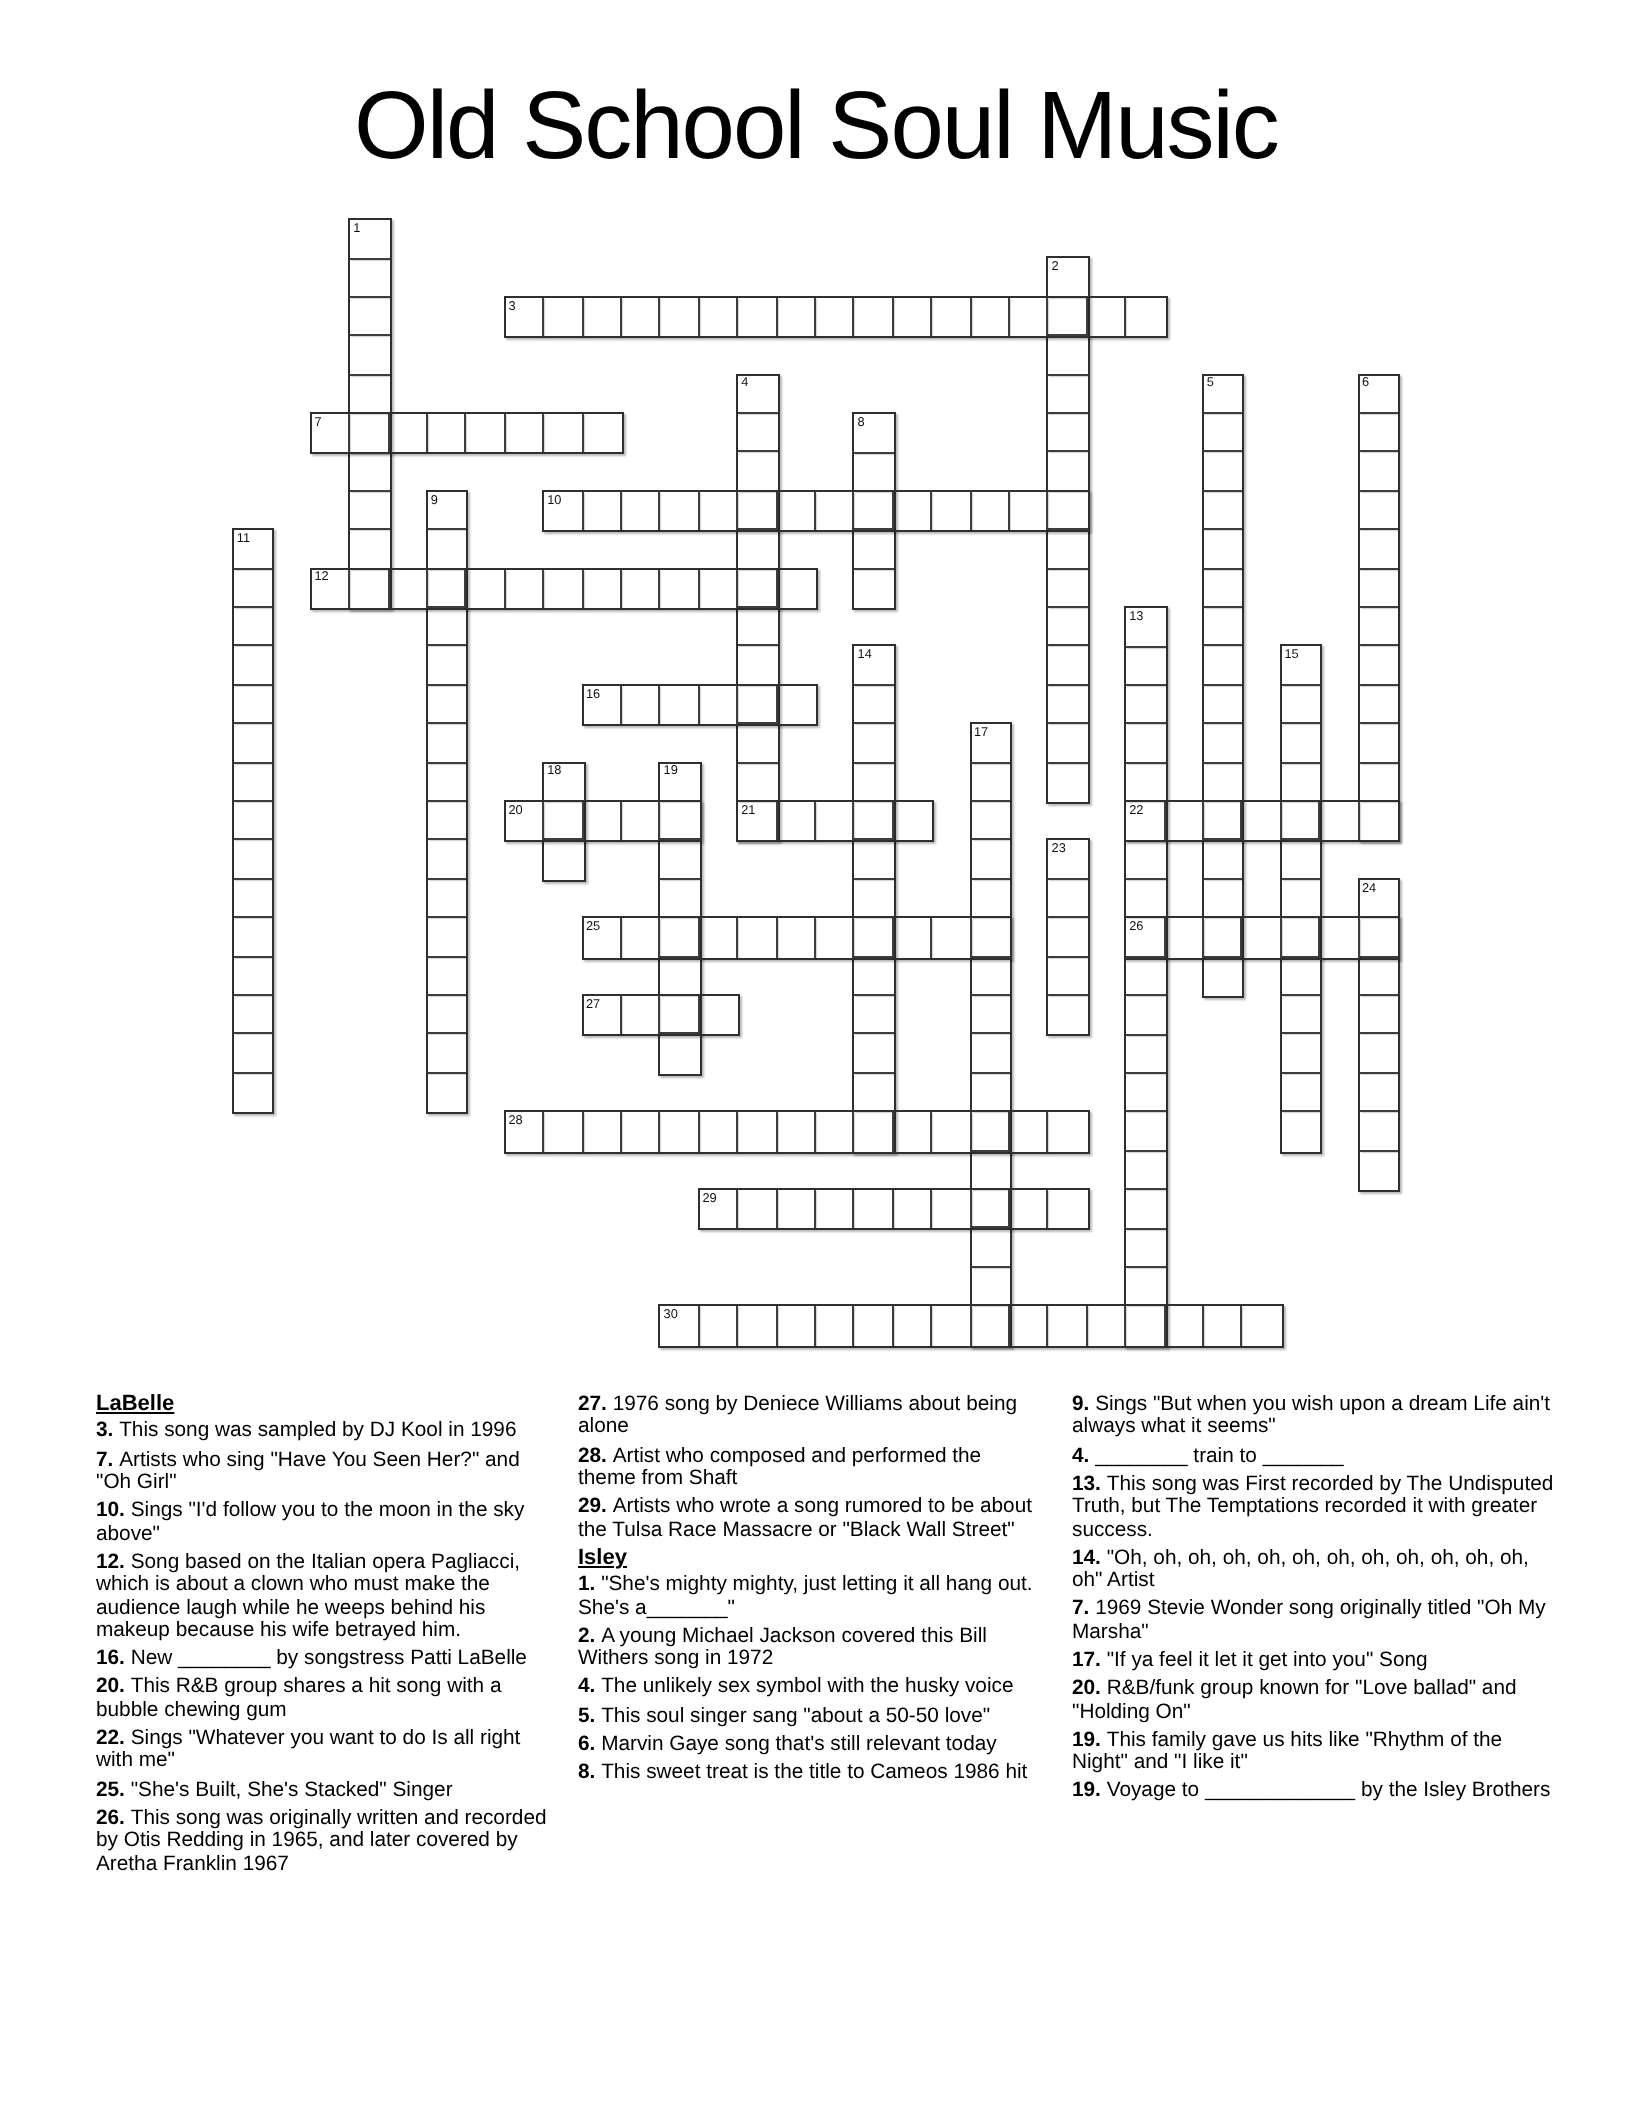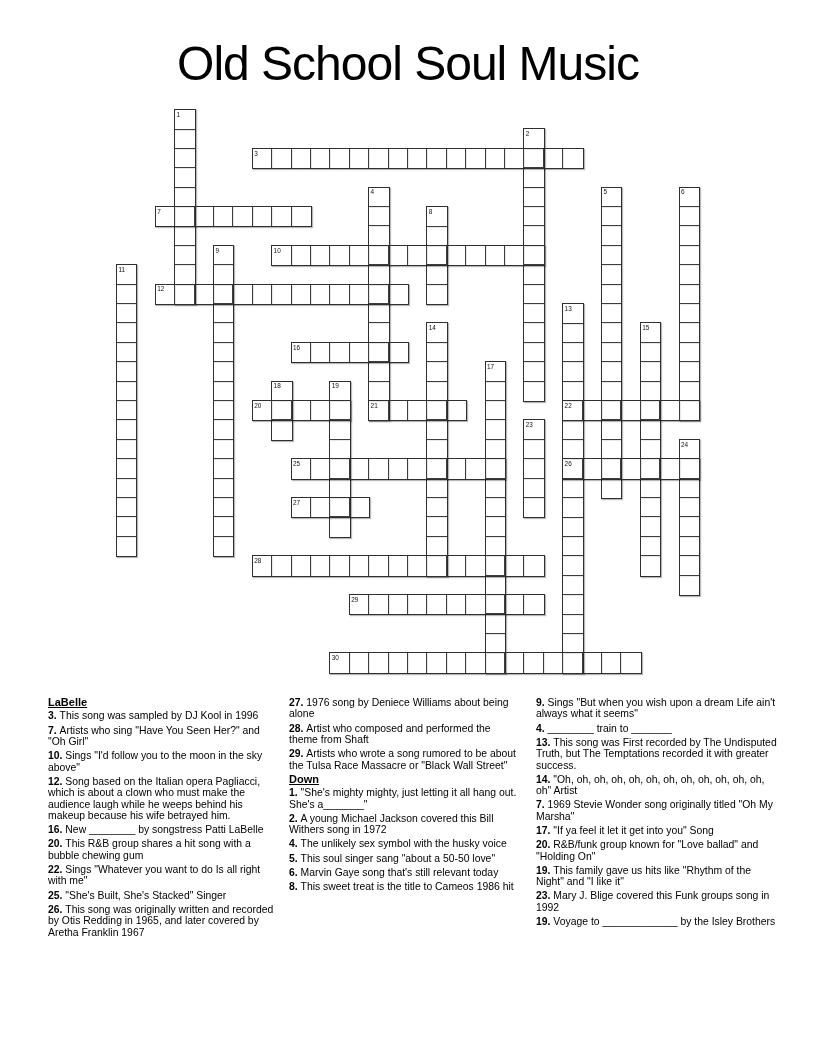--- a/index.html
+++ b/index.html
@@ -436,33 +436,32 @@
       <p class="clue"><b>16. </b>New ________ by songstress Patti LaBelle</p>
       <p class="clue"><b>20. </b>This R&amp;B group shares a hit song with a bubble chewing gum</p>
       <p class="clue"><b>22. </b>Sings "Whatever you want to do Is all right with me"</p>
       <p class="clue"><b>25. </b>"She's Built, She's Stacked" Singer</p>
       <p class="clue"><b>26. </b>This song was originally written and recorded by Otis Redding in 1965, and later covered by Aretha Franklin 1967</p>
     </div>
   <div class="clue-col" id="col2">
       <p class="clue"><b>27. </b>1976 song by Deniece Williams about being alone</p>
       <p class="clue"><b>28. </b>Artist who composed and performed the theme from Shaft</p>
       <p class="clue"><b>29. </b>Artists who wrote a song rumored to be about the Tulsa Race Massacre or "Black Wall Street"</p>
-      <div class="clue-header">Down</div>
+      <div class="clue-header">Isley</div>
       <p class="clue"><b>1. </b>"She's mighty mighty, just letting it all hang out. She's a_______"</p>
       <p class="clue"><b>2. </b>A young Michael Jackson covered this Bill Withers song in 1972</p>
       <p class="clue"><b>4. </b>The unlikely sex symbol with the husky voice</p>
       <p class="clue"><b>5. </b>This soul singer sang "about a 50-50 love"</p>
       <p class="clue"><b>6. </b>Marvin Gaye song that's still relevant today</p>
       <p class="clue"><b>8. </b>This sweet treat is the title to Cameos 1986 hit</p>
     </div>
   <div class="clue-col" id="col3">
       <p class="clue"><b>9. </b>Sings "But when you wish upon a dream Life ain't always what it seems"</p>
       <p class="clue"><b>4. </b>________ train to _______</p>
       <p class="clue"><b>13. </b>This song was First recorded by The Undisputed Truth, but The Temptations recorded it with greater success.</p>
       <p class="clue"><b>14. </b>"Oh, oh, oh, oh, oh, oh, oh, oh, oh, oh, oh, oh, oh" Artist</p>
       <p class="clue"><b>7. </b>1969 Stevie Wonder song originally titled "Oh My Marsha"</p>
       <p class="clue"><b>17. </b>"If ya feel it let it get into you" Song</p>
       <p class="clue"><b>20. </b>R&amp;B/funk group known for "Love ballad" and "Holding On"</p>
       <p class="clue"><b>19. </b>This family gave us hits like "Rhythm of the Night" and "I like it"</p>
-      <p class="clue"><b>23. </b>Mary J. Blige covered this Funk groups song in 1992</p>
       <p class="clue"><b>19. </b>Voyage to _____________ by the Isley Brothers</p>
     </div>
 </div>
 
 </body></html>

